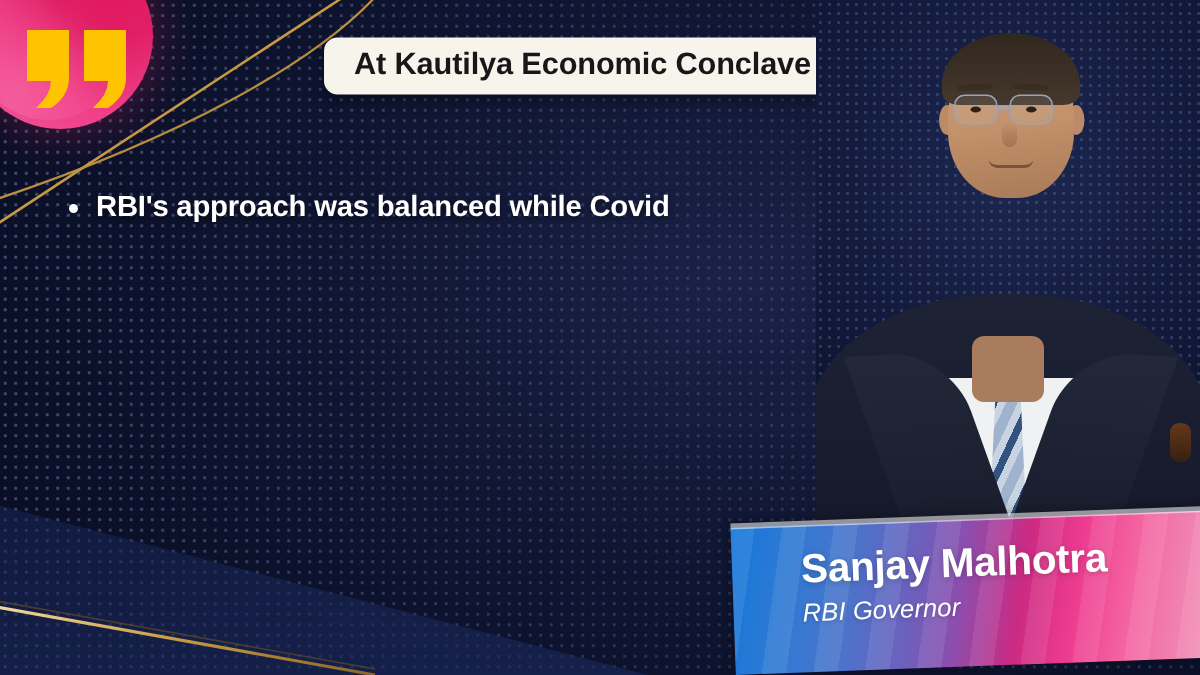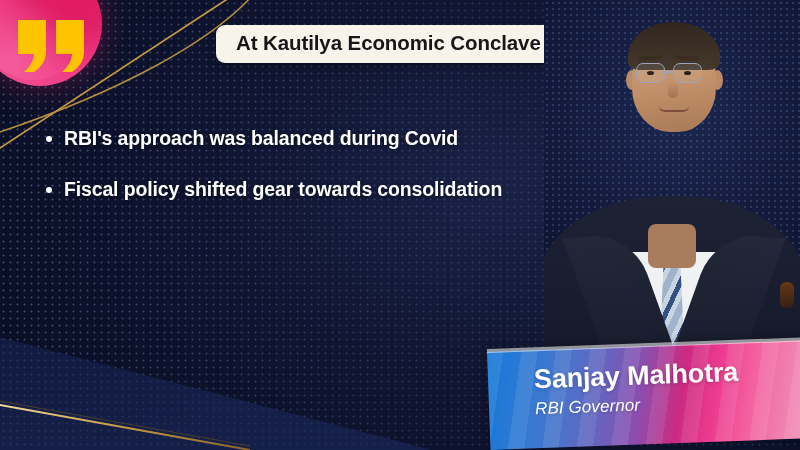--- a/index.html
+++ b/index.html
@@ -316,25 +316,21 @@
       <span>NDTV</span>
       <span class="tick"></span>
     </div>
     <div class="logo-divider"></div>
     <div class="logo-profit">Profit</div>
   </div>
 
   <div class="bullets">
     <div class="bullet">
       <span class="dot"></span>
-      <span class="txt">RBI's approach was balanced during Covid</span>
-    </div>
-    <div class="bullet">
-      <span class="dot"></span>
-      <span class="txt">Fiscal policy shifted gear towards consolidation</span>
+      <span class="txt">RBI's approach was balanced while Covid</span>
     </div>
   </div>
 
   <div class="person">
     <div class="pbg"></div>
     <div class="pdots"></div>
     <div class="p-shoulders"></div>
     <div class="p-collar-l"></div>
     <div class="p-collar-r"></div>
     <div class="p-tie"></div>

